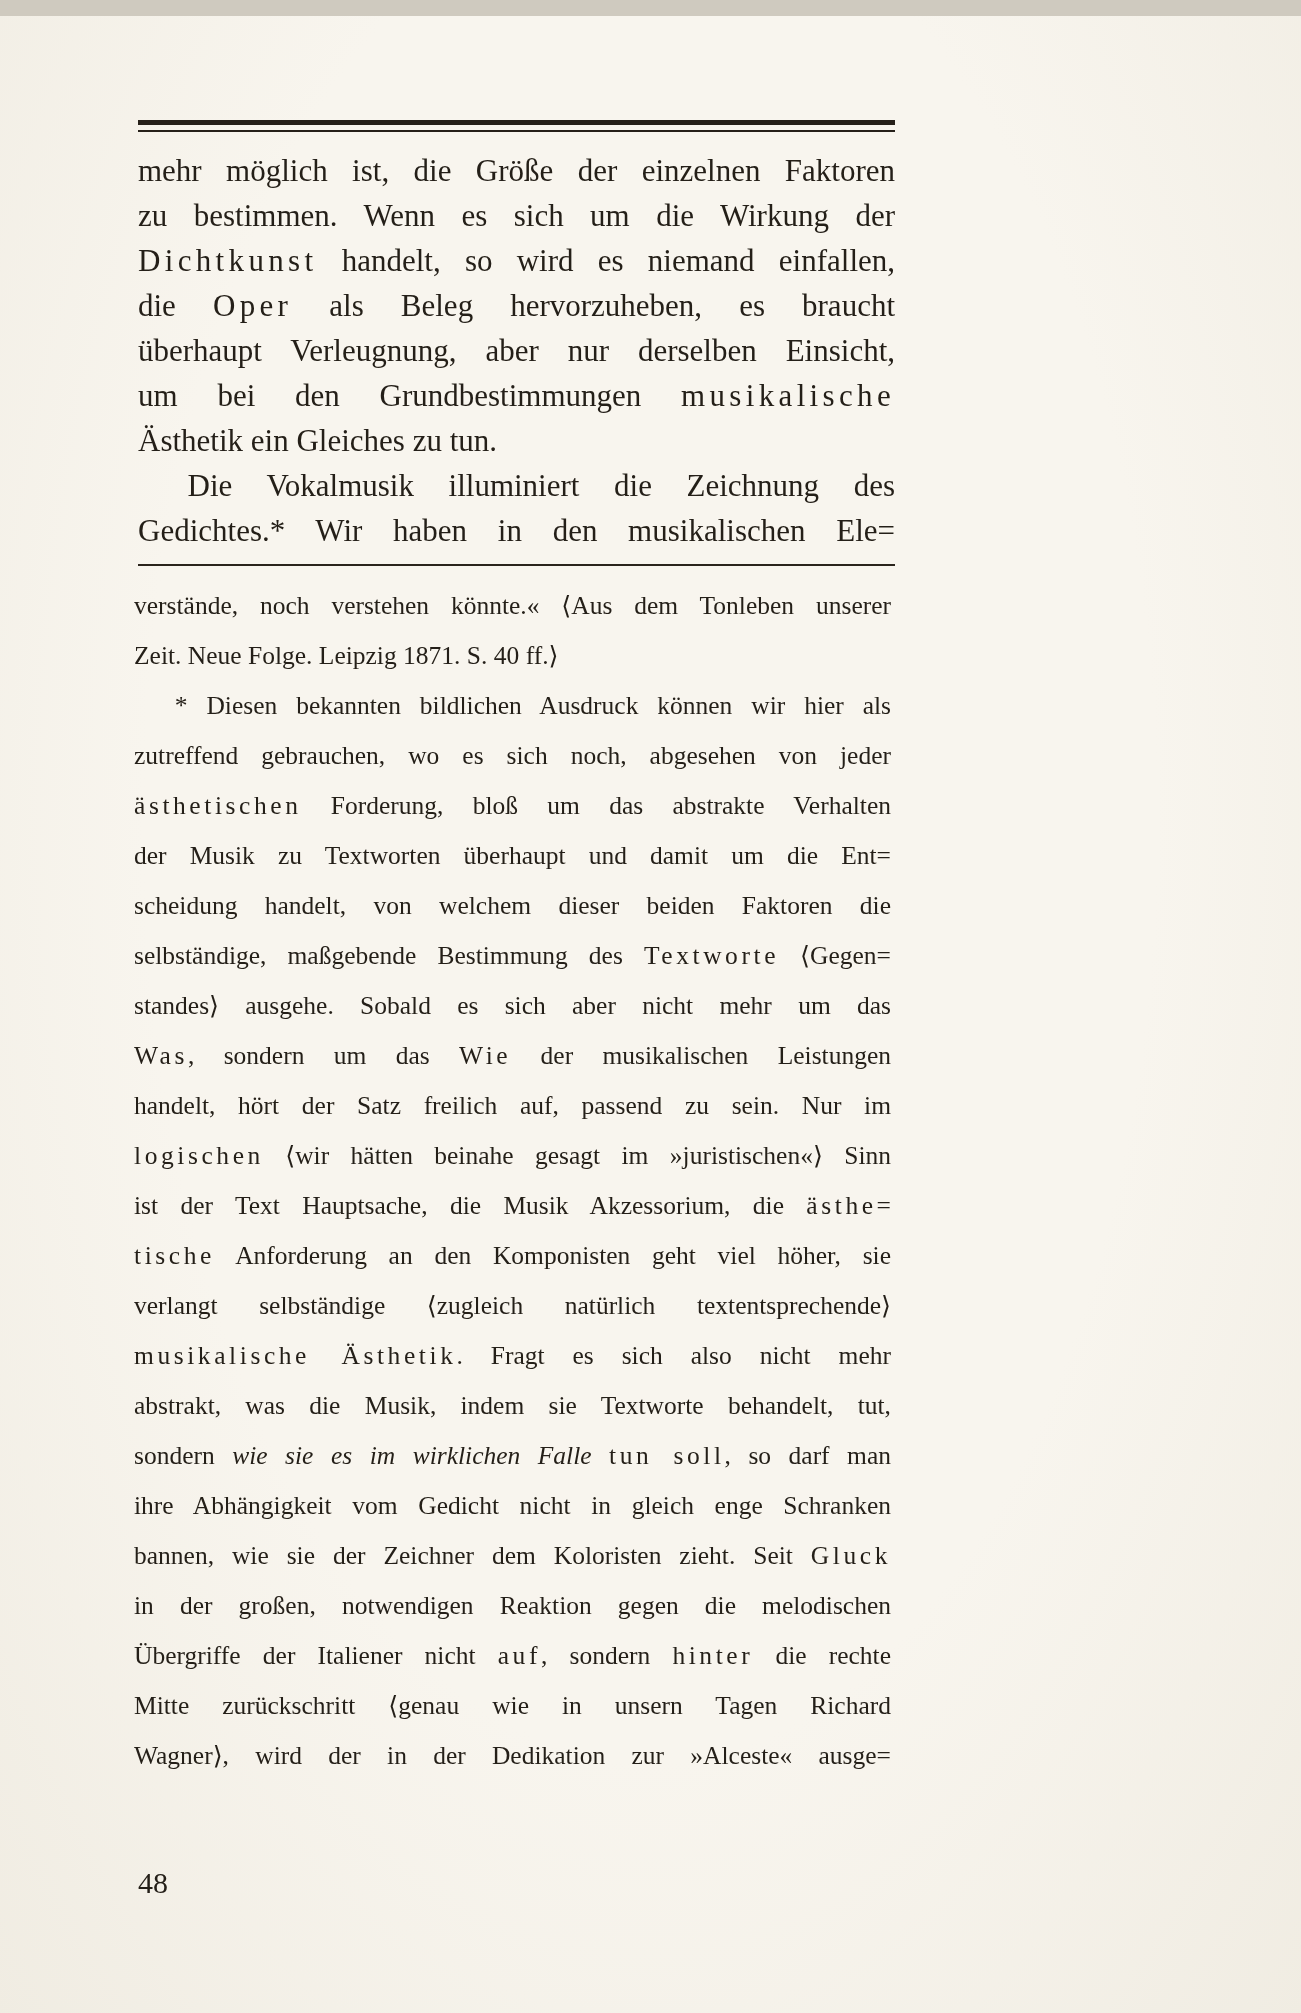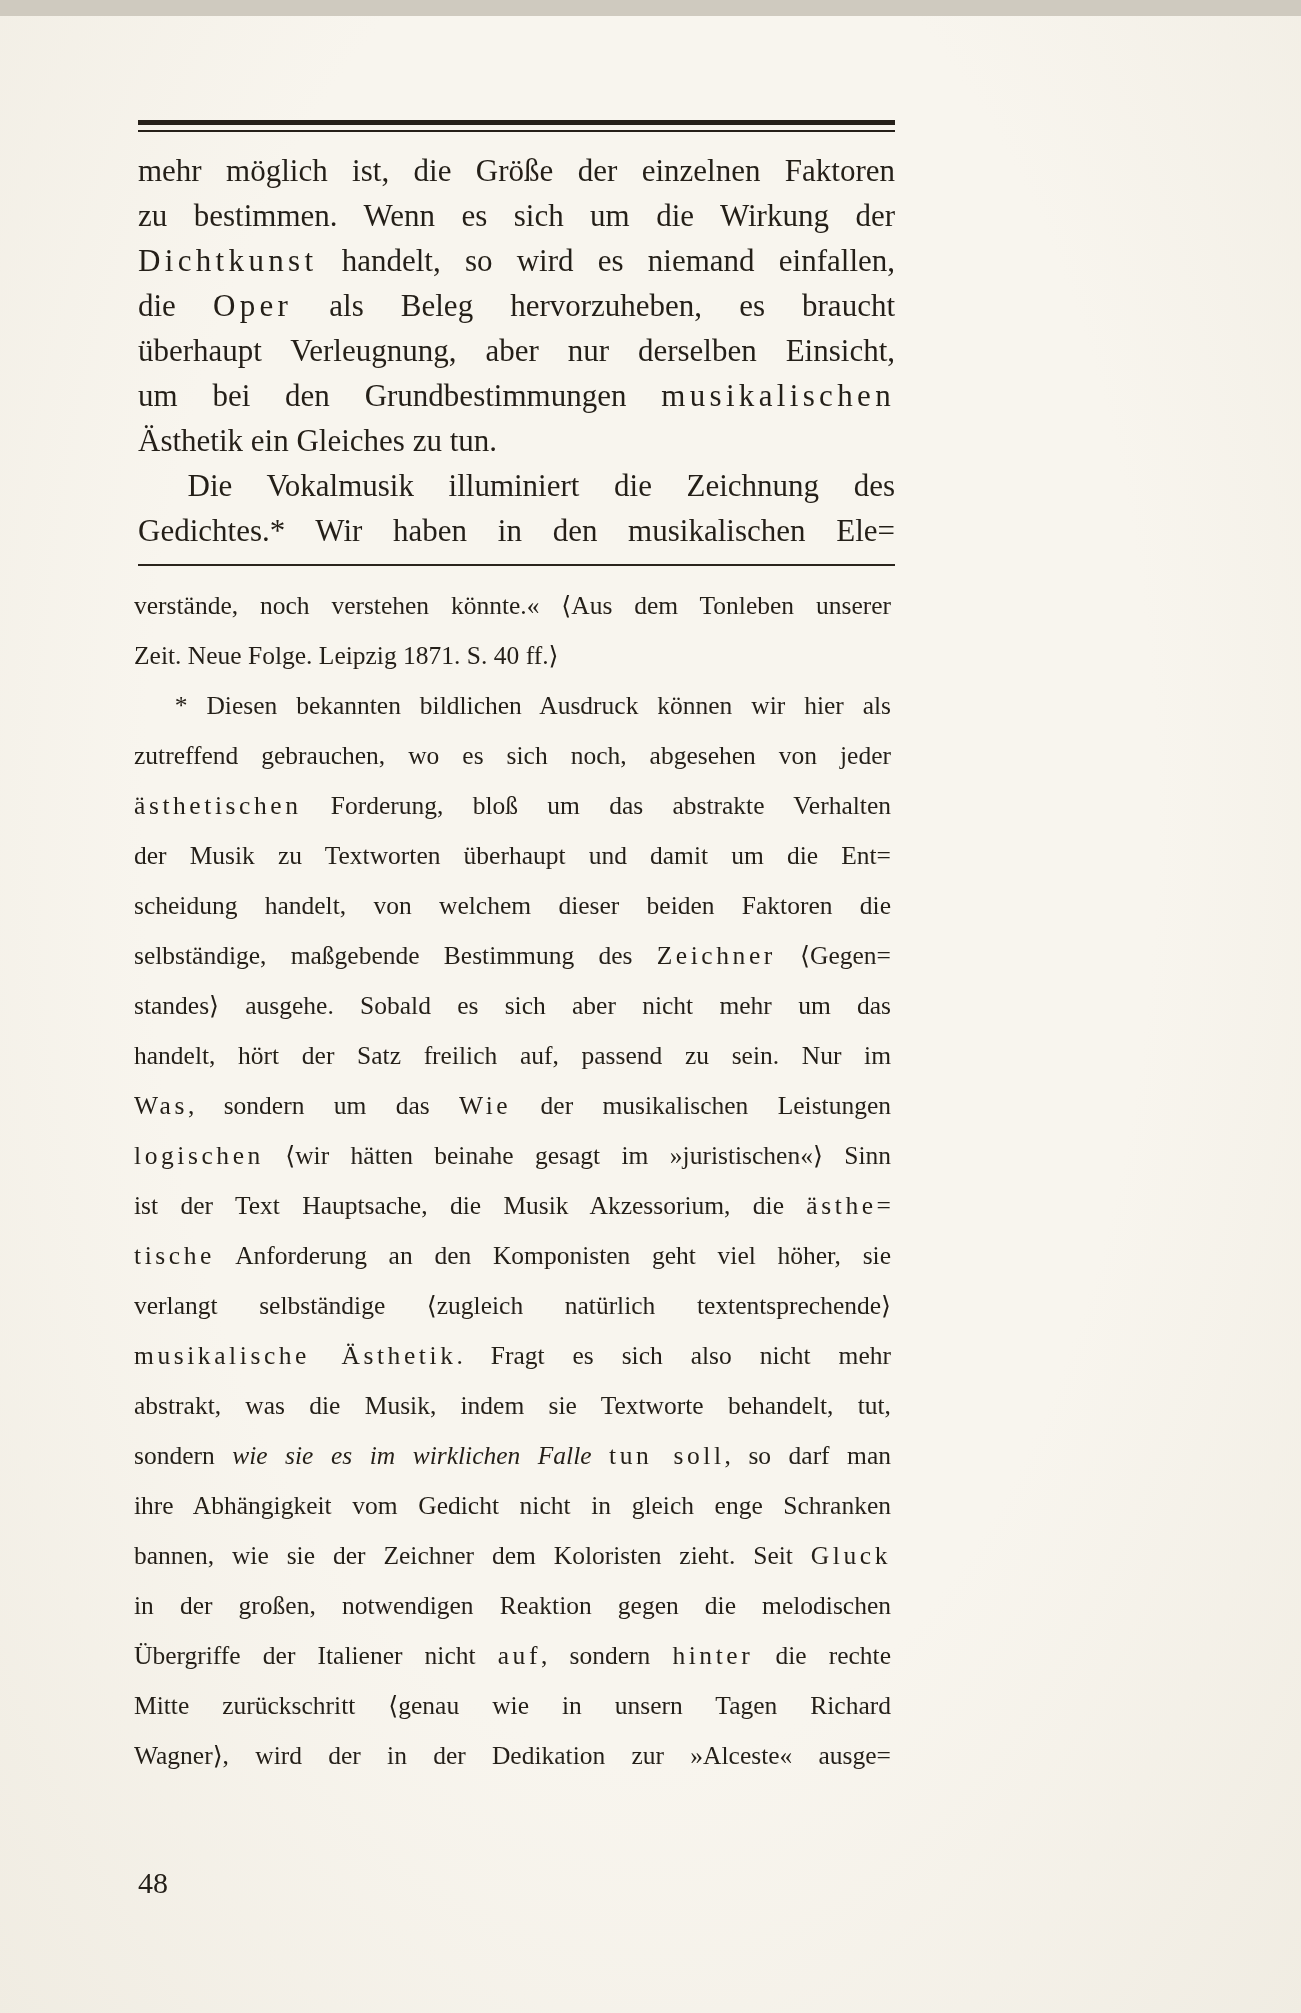--- a/index.html
+++ b/index.html
@@ -68,38 +68,38 @@
 <body>
 
 <div class="page">
   <div class="double-rule"></div>
   <div class="main-text">
       <div class="line">mehr möglich ist, die Größe der einzelnen Faktoren</div>
       <div class="line">zu bestimmen. Wenn es sich um die Wirkung der</div>
       <div class="line"><span class="sp">Dichtkunst</span> handelt, so wird es niemand einfallen,</div>
       <div class="line">die <span class="sp">Oper</span> als Beleg hervorzuheben, es braucht</div>
       <div class="line">überhaupt Verleugnung, aber nur derselben Einsicht,</div>
-      <div class="line">um bei den Grundbestimmungen <span class="sp">musikalischen</span></div>
+      <div class="line">um bei den Grundbestimmungen <span class="sp">musikalische</span></div>
       <div class="line end">Ästhetik ein Gleiches zu tun.</div>
       <div class="line ind">Die Vokalmusik illuminiert die Zeichnung des</div>
       <div class="line">Gedichtes.* Wir haben in den musikalischen Ele=</div>
     </div>
   <div class="footnote-rule"></div>
   <div class="footnote">
       <div class="line">verstände, noch verstehen könnte.« ⟨Aus dem Tonleben unserer</div>
       <div class="line end">Zeit. Neue Folge. Leipzig 1871. S. 40 ff.⟩</div>
       <div class="line ind">* Diesen bekannten bildlichen Ausdruck können wir hier als</div>
       <div class="line">zutreffend gebrauchen, wo es sich noch, abgesehen von jeder</div>
       <div class="line"><span class="sp">ästhetischen</span> Forderung, bloß um das abstrakte Verhalten</div>
       <div class="line">der Musik zu Textworten überhaupt und damit um die Ent=</div>
       <div class="line">scheidung handelt, von welchem dieser beiden Faktoren die</div>
-      <div class="line">selbständige, maßgebende Bestimmung des <span class="sp">Zeichner</span> ⟨Gegen=</div>
+      <div class="line">selbständige, maßgebende Bestimmung des <span class="sp">Textworte</span> ⟨Gegen=</div>
       <div class="line">standes⟩ ausgehe. Sobald es sich aber nicht mehr um das</div>
+      <div class="line"><span class="sp">Was</span>, sondern um das <span class="sp">Wie</span> der musikalischen Leistungen</div>
       <div class="line">handelt, hört der Satz freilich auf, passend zu sein. Nur im</div>
-      <div class="line"><span class="sp">Was</span>, sondern um das <span class="sp">Wie</span> der musikalischen Leistungen</div>
       <div class="line"><span class="sp">logischen</span> ⟨wir hätten beinahe gesagt im »juristischen«⟩ Sinn</div>
       <div class="line">ist der Text Hauptsache, die Musik Akzessorium, die <span class="sp">ästhe</span>=</div>
       <div class="line"><span class="sp">tische</span> Anforderung an den Komponisten geht viel höher, sie</div>
       <div class="line">verlangt selbständige ⟨zugleich natürlich textentsprechende⟩</div>
       <div class="line"><span class="sp">musikalische Ästhetik</span>. Fragt es sich also nicht mehr</div>
       <div class="line">abstrakt, was die Musik, indem sie Textworte behandelt, tut,</div>
       <div class="line">sondern <em>wie sie es im wirklichen Falle</em> <span class="sp">tun soll</span>, so darf man</div>
       <div class="line">ihre Abhängigkeit vom Gedicht nicht in gleich enge Schranken</div>
       <div class="line">bannen, wie sie der Zeichner dem Koloristen zieht. Seit <span class="sp">Gluck</span></div>
       <div class="line">in der großen, notwendigen Reaktion gegen die melodischen</div>

